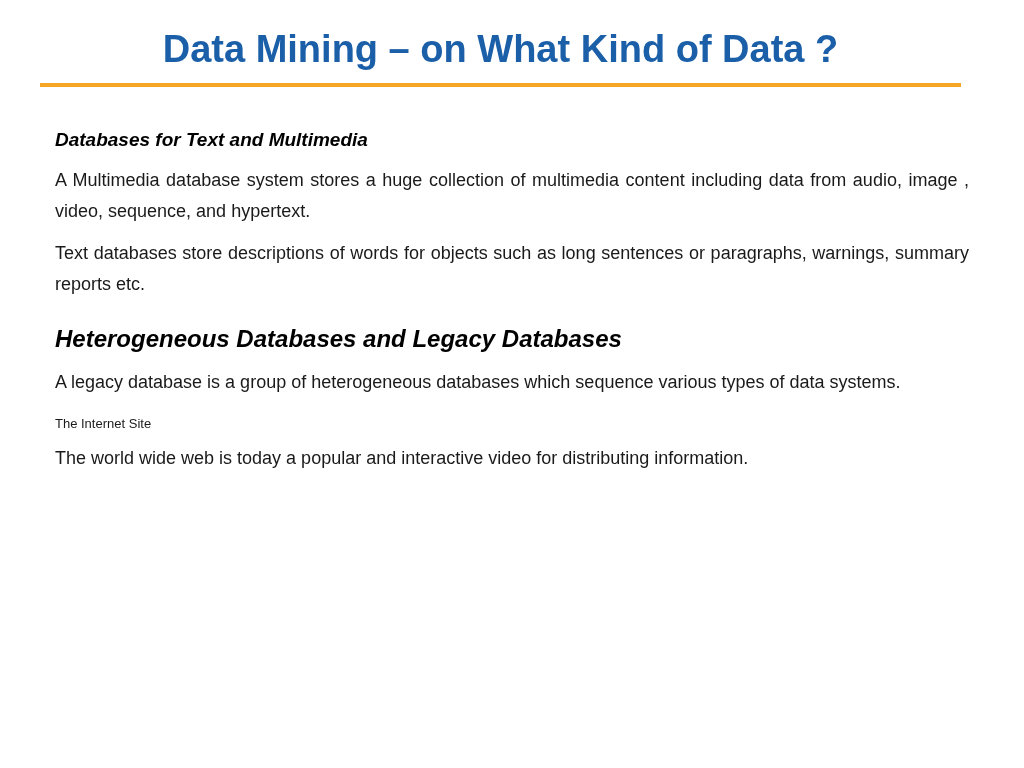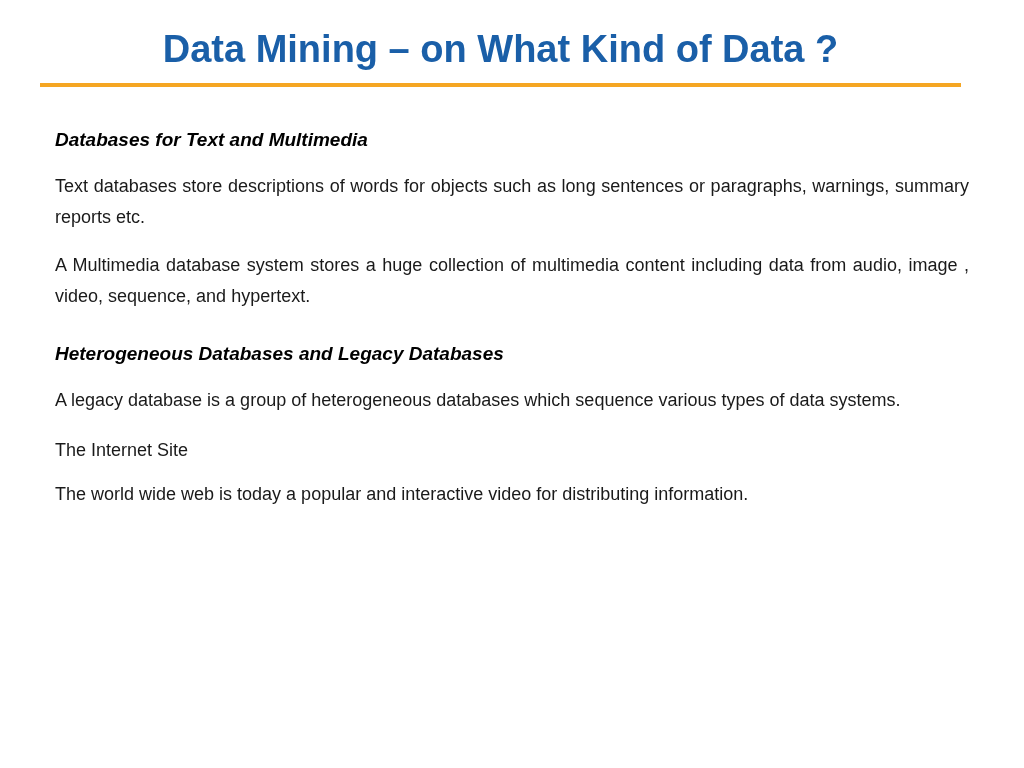--- a/index.html
+++ b/index.html
@@ -42,21 +42,21 @@
       background: #f5a623;
       width: 100%;
       margin-bottom: 0;
     }
 
     .content {
       padding: 28px 55px 20px 55px;
       flex: 1;
       display: flex;
       flex-direction: column;
-      gap: 12px;
+      gap: 6px;
     }
 
     .section-heading {
       font-family: Arial, Helvetica, sans-serif;
       font-size: 19px;
       font-weight: bold;
       font-style: italic;
       color: #000000;
       margin-bottom: 8px;
       margin-top: 14px;
@@ -66,52 +66,52 @@
       font-family: Arial, Helvetica, sans-serif;
       font-size: 18px;
       color: #1a1a1a;
       line-height: 1.7;
       text-align: justify;
       margin-bottom: 6px;
     }
 
     .subheading {
       font-family: Arial, Helvetica, sans-serif;
-      font-size: 19px;
+      font-size: 24px;
       font-weight: bold;
       font-style: italic;
       color: #000000;
       margin-top: 14px;
       margin-bottom: 8px;
     }
 
     .internet-heading {
       font-family: Arial, Helvetica, sans-serif;
-      font-size: 18px;
+      font-size: 13px;
       color: #1a1a1a;
       margin-top: 6px;
       margin-bottom: 6px;
     }
   </style>
 </head>
 <body>
 
 <div class="slide">
   <div class="header">
     <h1 class="title">Data Mining – on What Kind of Data ?</h1>
     <div class="orange-line"></div>
   </div>
 
   <div class="content">
 
     <div class="section-heading">Databases for Text and Multimedia</div>
 
+    <p class="paragraph">A Multimedia database system stores a huge collection of multimedia content including data from audio, image , video, sequence, and hypertext.</p>
+
     <p class="paragraph">Text databases store descriptions of words for objects such as long sentences or paragraphs, warnings, summary reports etc.</p>
-
-    <p class="paragraph">A Multimedia database system stores a huge collection of multimedia content including data from audio, image , video, sequence, and hypertext.</p>
 
     <div class="subheading">Heterogeneous Databases and Legacy Databases</div>
 
     <p class="paragraph">A legacy database is a group of heterogeneous databases which sequence various types of data systems.</p>
 
     <p class="internet-heading">The Internet Site</p>
 
     <p class="paragraph">The world wide web is today a popular and interactive video for distributing information.</p>
 
   </div>

